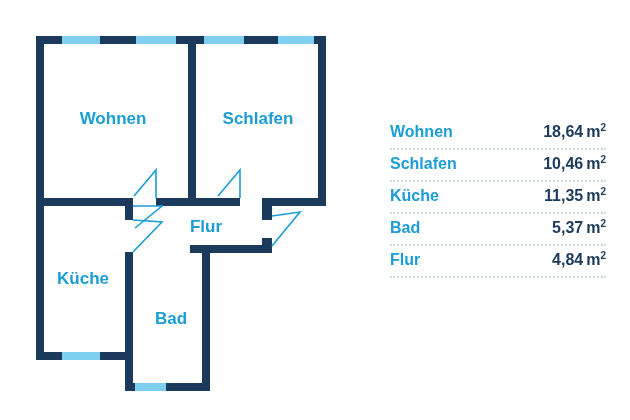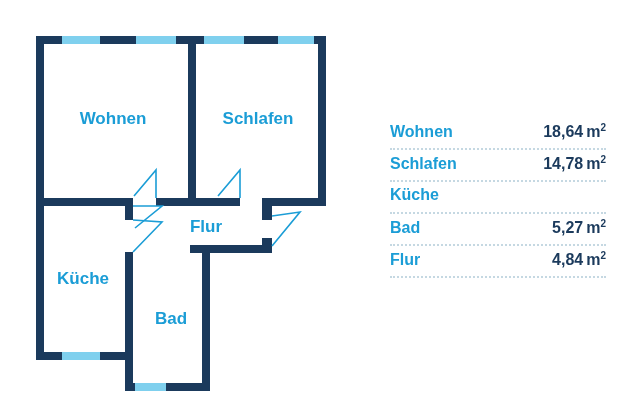--- a/index.html
+++ b/index.html
@@ -169,32 +169,35 @@
     <div class="legend-row">
       <span class="legend-name">Wohnen</span>
       <span class="legend-value-wrap">
         <span>18,64</span><span class="legend-unit"><span>m</span><sup>2</sup></span>
       </span>
     </div>
 
     <div class="legend-row">
       <span class="legend-name">Schlafen</span>
       <span class="legend-value-wrap">
-        <span>14,78</span><span class="legend-unit"><span>m</span><sup>2</sup></span>
+        <span>10,46</span><span class="legend-unit"><span>m</span><sup>2</sup></span>
       </span>
     </div>
 
     <div class="legend-row">
       <span class="legend-name">Küche</span>
+      <span class="legend-value-wrap">
+        <span>11,35</span><span class="legend-unit"><span>m</span><sup>2</sup></span>
+      </span>
     </div>
 
     <div class="legend-row">
       <span class="legend-name">Bad</span>
       <span class="legend-value-wrap">
-        <span>5,27</span><span class="legend-unit"><span>m</span><sup>2</sup></span>
+        <span>5,37</span><span class="legend-unit"><span>m</span><sup>2</sup></span>
       </span>
     </div>
 
     <div class="legend-row">
       <span class="legend-name">Flur</span>
       <span class="legend-value-wrap">
         <span>4,84</span><span class="legend-unit"><span>m</span><sup>2</sup></span>
       </span>
     </div>
 

